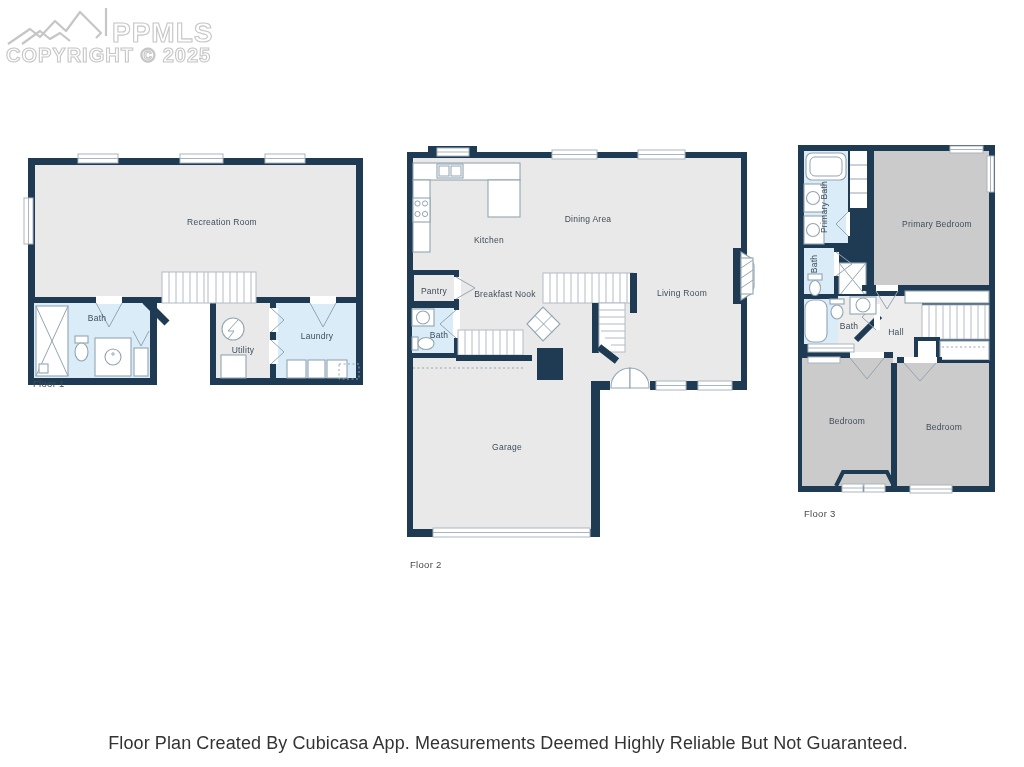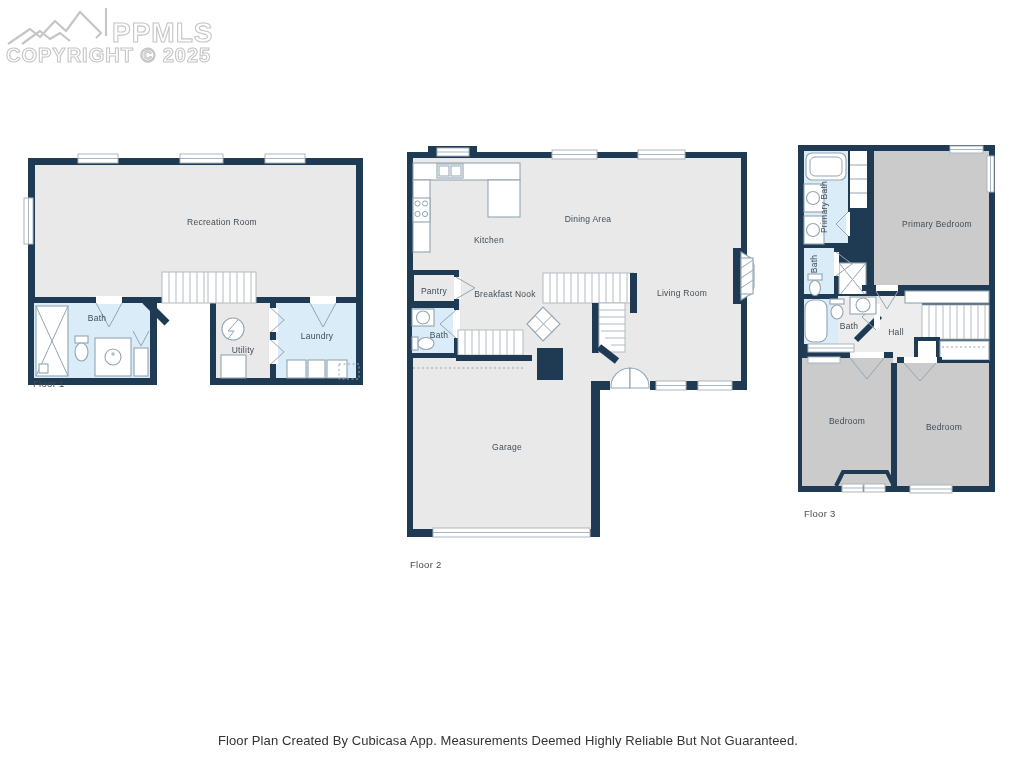--- a/index.html
+++ b/index.html
@@ -19,21 +19,21 @@
   .winln{stroke:var(--window,#a9b5be);stroke-width:1;}
   .stairbox{fill:#ffffff;stroke:var(--stair,#b3bcc3);stroke-width:1;}
   .steps{stroke:var(--stair,#b3bcc3);stroke-width:1;fill:none;}
   .door{fill:#ffffff;stroke:var(--fixture,#93a5b1);stroke-width:1.1;}
   .dash{stroke:var(--fixture,#93a5b1);stroke-width:1;stroke-dasharray:2 2.5;fill:none;}
   .lbl{fill:var(--label,#3f4d5a);font-size:8.5px;letter-spacing:.25px;text-anchor:middle;}
   .flbl{fill:#4a4a4a;font-size:9.5px;letter-spacing:.3px;text-anchor:start;}
   .wmtxt{fill:#ffffff;stroke:var(--watermark,#c6c6c6);stroke-width:1.1;font-weight:bold;letter-spacing:1px;}
   .wmln{stroke:var(--watermark,#c6c6c6);stroke-width:2.2;fill:none;stroke-linejoin:round;}
   #footer{position:absolute;left:0;top:733px;width:100%;text-align:center;
-          font-size:13px;color:#333;letter-spacing:.1px;}
+          font-size:18px;color:#333;letter-spacing:.1px;}
 </style>
 </head>
 <body>
 
 <div id="canvas">
 
   <svg width="1024" height="767" viewBox="0 0 1024 767">
 
     <g>
       <g>

